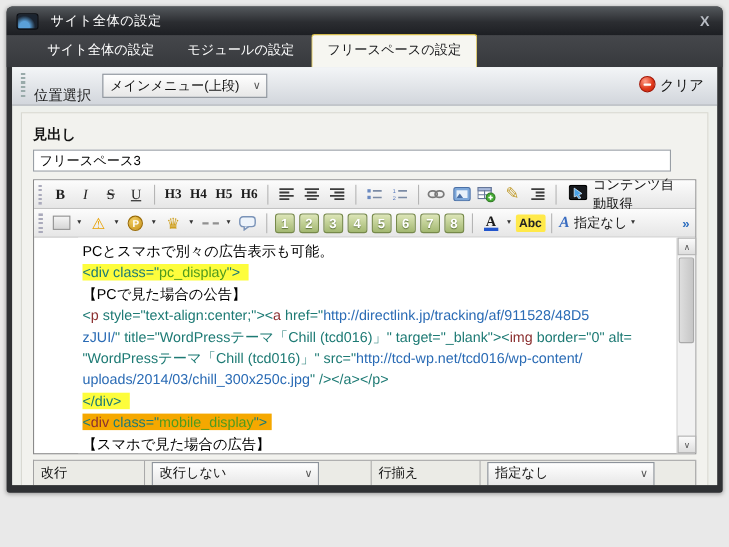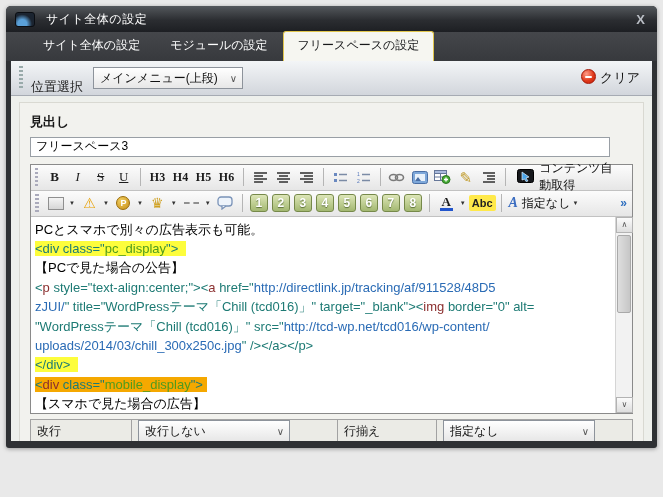--- a/index.html
+++ b/index.html
@@ -67,21 +67,21 @@
   .styleA{font-family:"Liberation Serif",serif;font-style:italic;font-weight:bold;color:#3a6cc0;font-size:14px;margin:0 4px 0 2px;}
   .style-val{font-size:12px;color:#111;}
   .more{margin-left:auto;color:#2f6fbf;font-weight:bold;font-size:12px;letter-spacing:-1px;padding-right:2px;cursor:default;}
   .stampbox{width:16px;height:13px;border:1px solid #8f8f8f;background:linear-gradient(#f4f4f4,#d6d6d6);}
   .warn{font-size:14px;color:#e8a000;}
   .coin{width:14px;height:14px;border-radius:50%;border:1px solid #9a6c08;color:#fff;font-size:9px;font-weight:bold;
     display:flex;align-items:center;justify-content:center;background:radial-gradient(circle at 35% 30%,#f0cd60,#c89018);}
   .crown{font-size:14px;color:#cfa020;}
   .dashes{width:15px;border-top:2px dashed #909090;height:0;}
   
-  .edit-body{position:relative;height:196px;background:#fff;}
+  .edit-body{position:relative;height:196px;background:#fff;margin-left:40px;}
   .lines{position:absolute;left:0;top:0;right:17px;bottom:0;overflow:hidden;padding:3px 2px 0 4px;cursor:text;}
   .line{white-space:pre;font-size:13px;line-height:19.4px;color:var(--c-plain);}
   .seg-tag{color:var(--c-tag);}
   .seg-elem{color:var(--c-elem);}
   .seg-val{color:var(--c-val);}
   .seg-url{color:var(--c-url);}
   .hl-yellow{background:var(--c-hly);padding-right:8px;}
   .hl-orange{background:var(--c-hlo);padding-right:4px;}
   
   .sbar{position:absolute;right:0;top:0;width:17px;bottom:0;background:#f2f2f2;border-left:1px solid #d5d5d5;}

